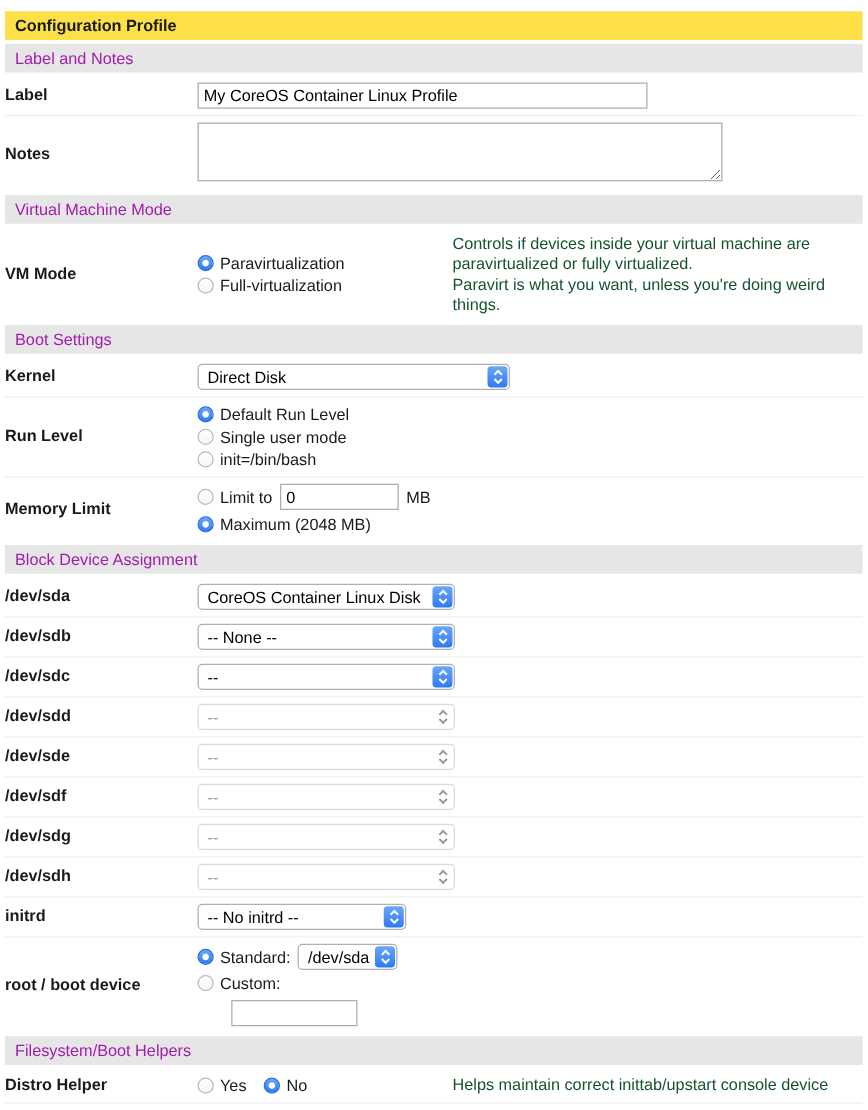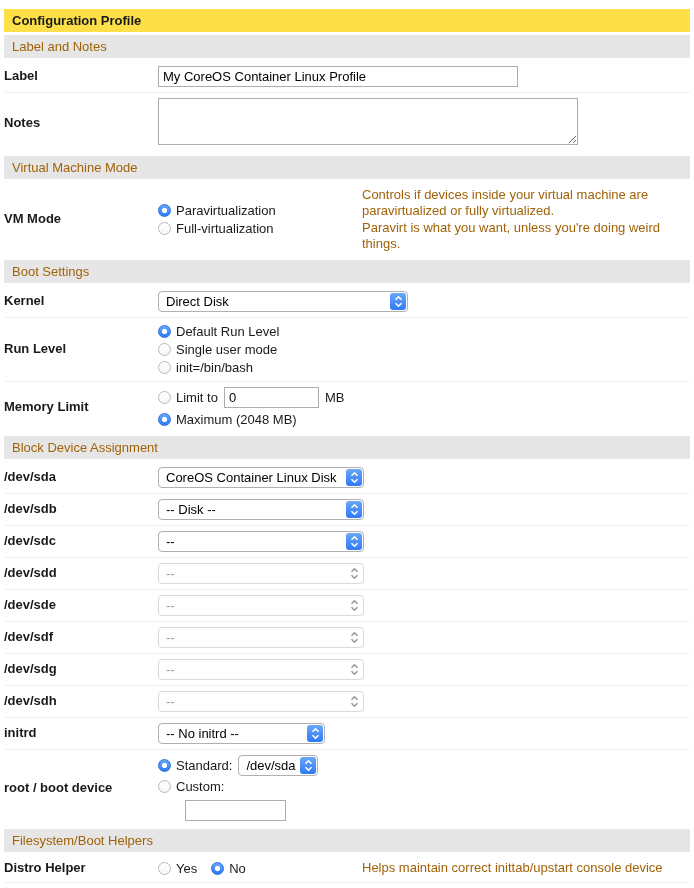--- a/index.html
+++ b/index.html
@@ -9,39 +9,39 @@
     font-family: "Liberation Sans", sans-serif;
     font-size: 13px; color: #1a1a1a;
     padding: 6px 4px 20px 4px;
   }
   
   .bar {
     padding: 4px 8px;
     margin: 3px 0;
   }
   .bar.header { background:#fde047; font-weight:bold; }
-  .bar.section { background:#e6e6e6; color:#a16207; }
+  .bar.section { background:#e6e6e6; color:#a21caf; }
 
   
   .row {
     display: grid;
     grid-template-columns: 154px 204px auto;
     align-items: center;
     padding: 5px 0;
   }
   .row + .row { border-top: 1px solid #f0f0f0; }
   .row-label {
     text-align: left;
     font-weight: bold;
     padding-right: 8px;
     line-height: 1.25;
   }
   .ctrl { min-width: 0; }
   .help {
-    color: #a16207;
+    color: #14532d;
     line-height: 1.25;
     padding-right: 6px;
   }
 
   
   input[type="text"], textarea {
     border: 1px solid #adadad;
     font-family: "Liberation Sans", sans-serif;
     font-size: 13px;
     padding: 2px 4px;
@@ -213,21 +213,21 @@
             <path d="M1.5 8.2 L4.5 11.2 L7.5 8.2" stroke="currentColor" stroke-width="1.6" fill="none"></path>
           </svg>
         </span>
     </span>
   </div>
 </div>
 <div class="row">
   <div class="row-label">/dev/sdb</div>
   <div class="ctrl" style="grid-column: 2 / 4;">
     <span class="sel w-blockdev">
-      <span class="sel-text">-- Disk --</span>
+      <span class="sel-text">-- None --</span>
       <span class="stepper">
           <svg width="9" height="13" viewBox="0 0 9 13">
             <path d="M1.5 4.8 L4.5 1.8 L7.5 4.8" stroke="currentColor" stroke-width="1.6" fill="none"></path>
             <path d="M1.5 8.2 L4.5 11.2 L7.5 8.2" stroke="currentColor" stroke-width="1.6" fill="none"></path>
           </svg>
         </span>
     </span>
   </div>
 </div>
 <div class="row">

